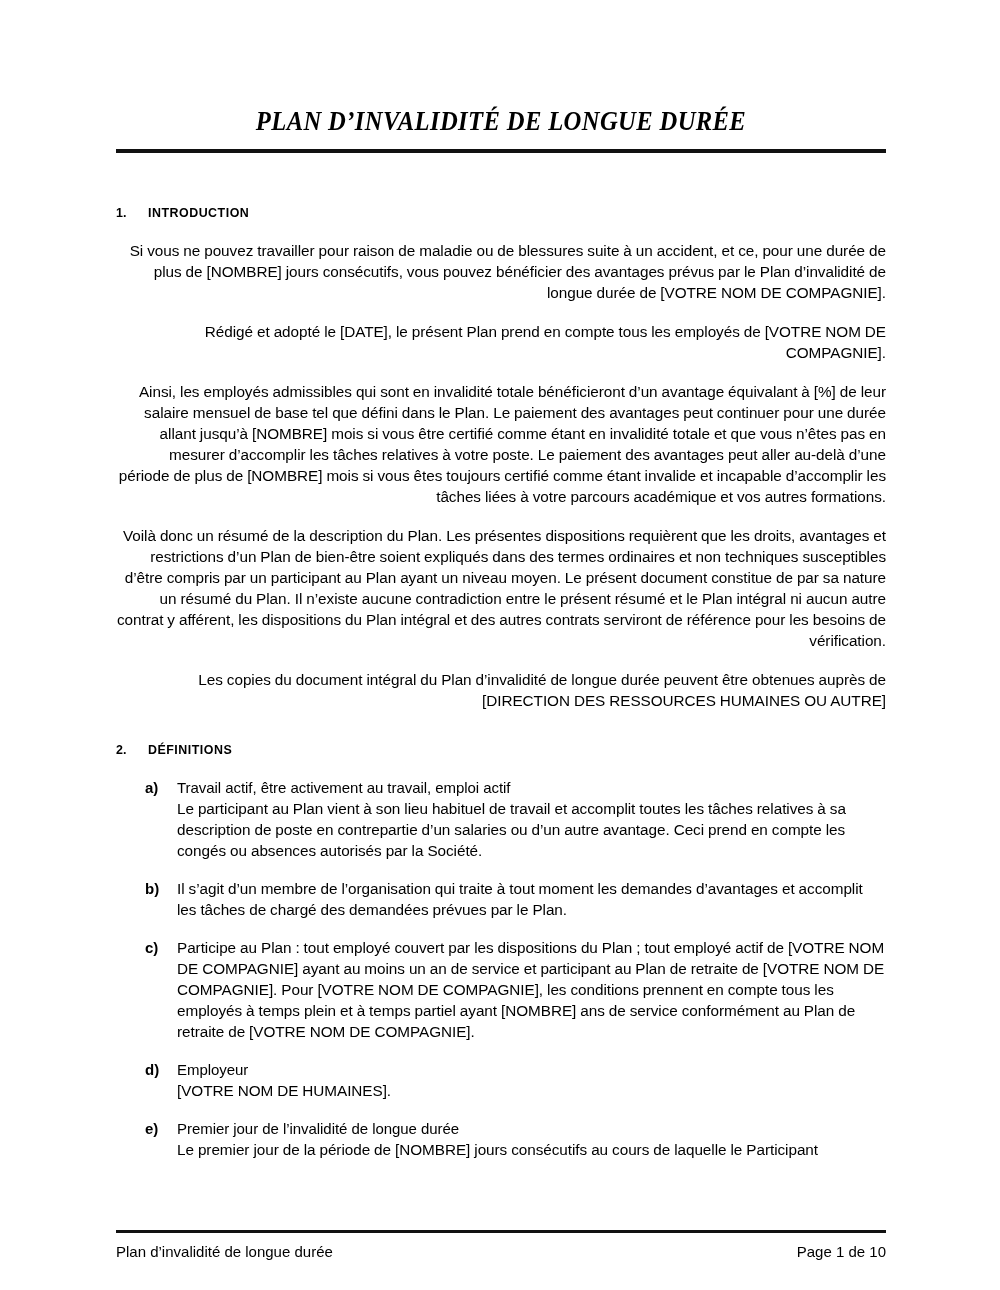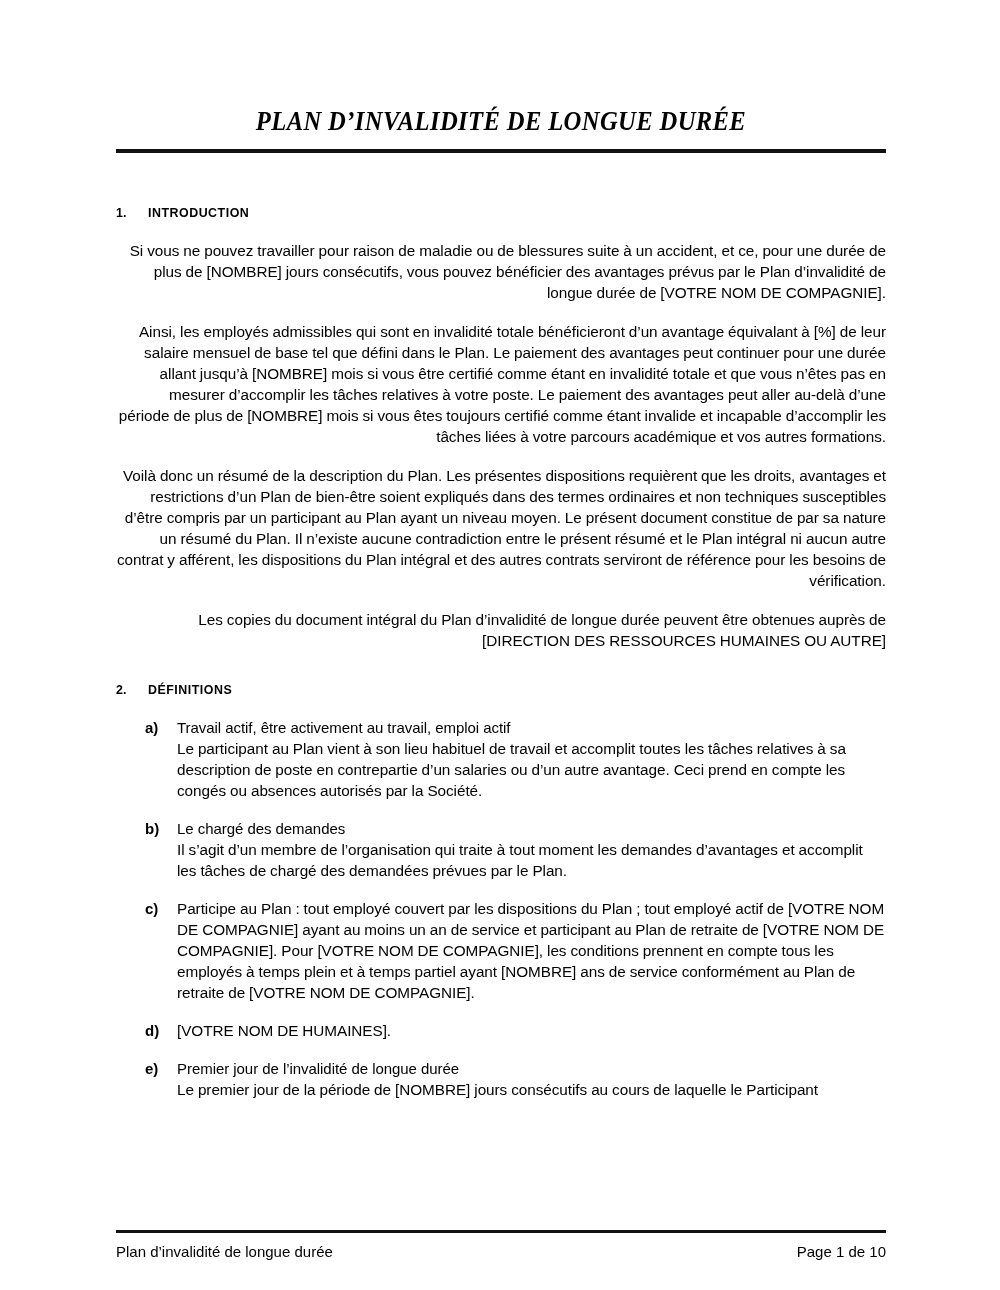--- a/index.html
+++ b/index.html
@@ -160,46 +160,47 @@
   </div>
 
   <div class="content">
 
     <div class="section-heading">
       <span class="section-num">1.</span>
       <span class="section-title">INTRODUCTION</span>
     </div>
 
     <p class="para">Si vous ne pouvez travailler pour raison de maladie ou de blessures suite à un accident, et ce, pour une durée de plus de [NOMBRE] jours consécutifs, vous pouvez bénéficier des avantages prévus par le Plan d’invalidité de longue durée de [VOTRE NOM DE COMPAGNIE].</p>
+    <p class="para">Rédigé et adopté le [DATE], le présent Plan prend en compte tous les employés de [VOTRE NOM DE COMPAGNIE].</p>
     <p class="para">Ainsi, les employés admissibles qui sont en invalidité totale bénéficieront d’un avantage équivalant à [%] de leur salaire mensuel de base tel que défini dans le Plan. Le paiement des avantages peut continuer pour une durée allant jusqu’à [NOMBRE] mois si vous être certifié comme étant en invalidité totale et que vous n’êtes pas en mesurer d’accomplir les tâches relatives à votre poste. Le paiement des avantages peut aller au-delà d’une période de plus de [NOMBRE] mois si vous êtes toujours certifié comme étant invalide et incapable d’accomplir les tâches liées à votre parcours académique et vos autres formations.</p>
     <p class="para">Voilà donc un résumé de la description du Plan. Les présentes dispositions requièrent que les droits, avantages et restrictions d’un Plan de bien-être soient expliqués dans des termes ordinaires et non techniques susceptibles d’être compris par un participant au Plan ayant un niveau moyen. Le présent document constitue de par sa nature un résumé du Plan. Il n’existe aucune contradiction entre le présent résumé et le Plan intégral ni aucun autre contrat y afférent, les dispositions du Plan intégral et des autres contrats serviront de référence pour les besoins de vérification.</p>
     <p class="para">Les copies du document intégral du Plan d’invalidité de longue durée peuvent être obtenues auprès de [DIRECTION DES RESSOURCES HUMAINES OU AUTRE]</p>
 
     <div class="section-heading gap-before-section">
       <span class="section-num">2.</span>
       <span class="section-title">DÉFINITIONS</span>
     </div>
 
     <ul class="deflist">
       <li class="defitem">
         <span class="defmarker">a)</span>
         <p class="defterm">Travail actif, être activement au travail, emploi actif</p>
         <p class="defbody">Le participant au Plan vient à son lieu habituel de travail et accomplit toutes les tâches relatives à sa description de poste en contrepartie d’un salaries ou d’un autre avantage. Ceci prend en compte les congés ou absences autorisés par la Société.</p>
       </li>
       <li class="defitem">
         <span class="defmarker">b)</span>
-        <p class="defterm">Le chargé des demandes</p>
         <p class="defbody">Il s’agit d’un membre de l’organisation qui traite à tout moment les demandes d’avantages et accomplit les tâches de chargé des demandées prévues par le Plan.</p>
       </li>
       <li class="defitem">
         <span class="defmarker">c)</span>
         <p class="defbody">Participe au Plan : tout employé couvert par les dispositions du Plan ; tout employé actif de [VOTRE NOM DE COMPAGNIE] ayant au moins un an de service et participant au Plan de retraite de [VOTRE NOM DE COMPAGNIE]. Pour [VOTRE NOM DE COMPAGNIE], les conditions prennent en compte tous les employés à temps plein et à temps partiel ayant [NOMBRE] ans de service conformément au Plan de retraite de [VOTRE NOM DE COMPAGNIE].</p>
       </li>
       <li class="defitem">
         <span class="defmarker">d)</span>
+        <p class="defterm">Employeur</p>
         <p class="defbody">[VOTRE NOM DE HUMAINES].</p>
       </li>
       <li class="defitem">
         <span class="defmarker">e)</span>
         <p class="defterm">Premier jour de l’invalidité de longue durée</p>
         <p class="defbody">Le premier jour de la période de [NOMBRE] jours consécutifs au cours de laquelle le Participant</p>
       </li>
     </ul>
 
   </div>

